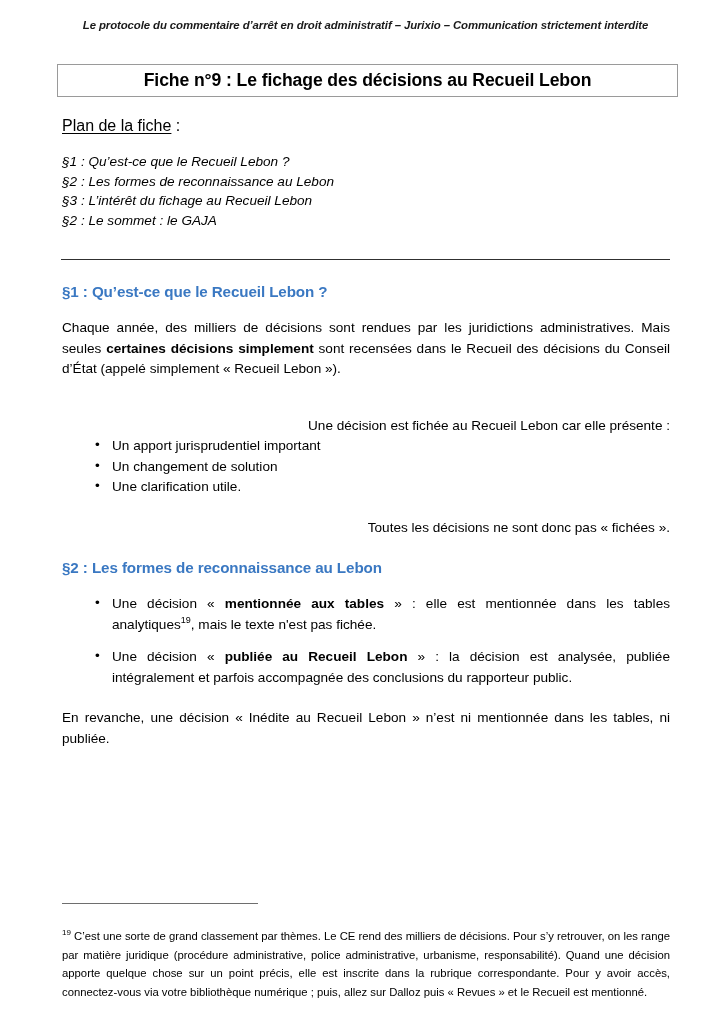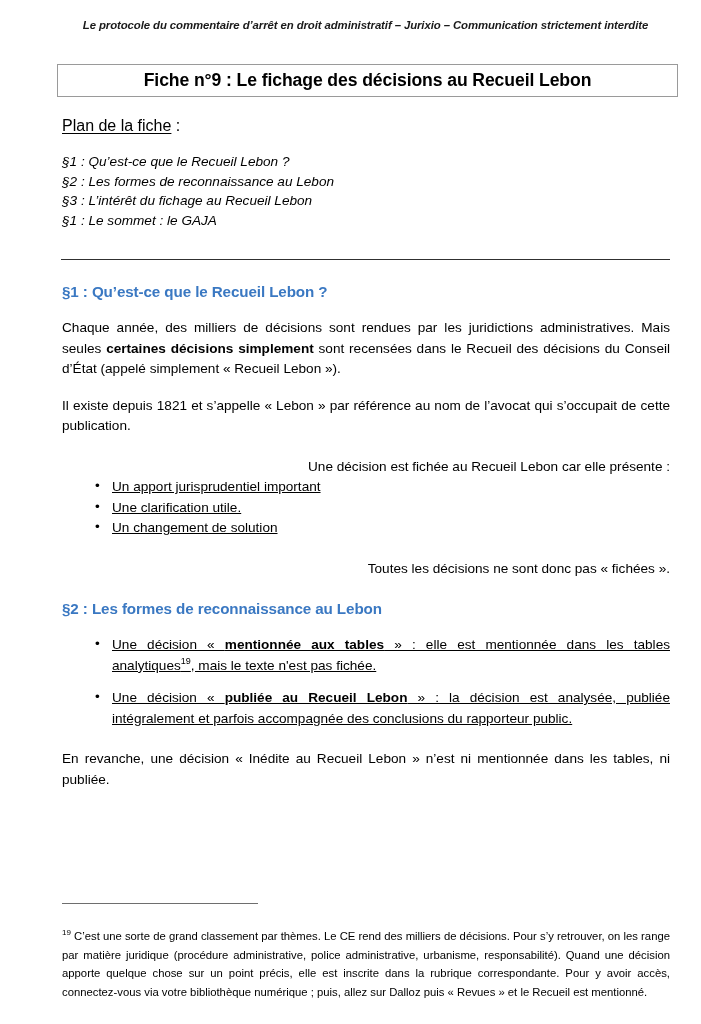--- a/index.html
+++ b/index.html
@@ -118,21 +118,20 @@
     margin: 0;
     padding: 0;
     list-style: none;
   }
   ul.bul > li {
     position: relative;
     padding-left: 50px;
     font-size: 13.6px;
     line-height: 20.5px;
     text-align: justify;
-    text-decoration: underline;
   }
   ul.bul > li.nj { text-align: left; }
   ul.bul > li::before {
     content: "\2022";
     position: absolute;
     left: 33px;
     top: -1px;
     font-size: 13.6px;
     line-height: 20.5px;
   }
@@ -175,44 +174,43 @@
   </div>
 
   <div class="content">
 
     <div class="plan-label"><span class="u">Plan de la fiche</span><span> :</span></div>
 
     <div class="plan-list">
       <div>§1 : Qu’est-ce que le Recueil Lebon ?</div>
       <div>§2 : Les formes de reconnaissance au Lebon</div>
       <div>§3 : L’intérêt du fichage au Recueil Lebon</div>
-      <div>§1 : Le sommet : le GAJA</div>
+      <div>§2 : Le sommet : le GAJA</div>
     </div>
 
     <div class="sp-26"></div>
     <div class="sp-26"></div>
 
     <div class="section-h">§1 : Qu’est-ce que le Recueil Lebon ?</div>
 
     <div class="sp-16"></div>
 
     <p class="body"><span>Chaque année, des milliers de décisions sont rendues par les juridictions administratives. Mais seules </span><b>certaines décisions simplement</b><span> sont recensées dans le Recueil des décisions du Conseil d’État (appelé simplement « Recueil Lebon »).</span></p>
 
     <div class="sp-16"></div>
 
-    <p class="body">Il existe depuis 1821 et s’appelle « Lebon » par référence au nom de l’avocat qui s’occupait de cette publication.</p>
 
     <div class="sp-20"></div>
 
     <p class="body noj">Une décision est fichée au Recueil Lebon car elle présente :</p>
 
     <ul class="bul">
       <li class="nj">Un apport jurisprudentiel important</li>
+      <li class="nj">Un changement de solution</li>
       <li class="nj">Une clarification utile.</li>
-      <li class="nj">Un changement de solution</li>
     </ul>
 
     <div class="sp-20"></div>
 
     <p class="body noj">Toutes les décisions ne sont donc pas « fichées ».</p>
 
     <div class="sp-20"></div>
 
     <div class="section-h">§2 : Les formes de reconnaissance au Lebon</div>
 

